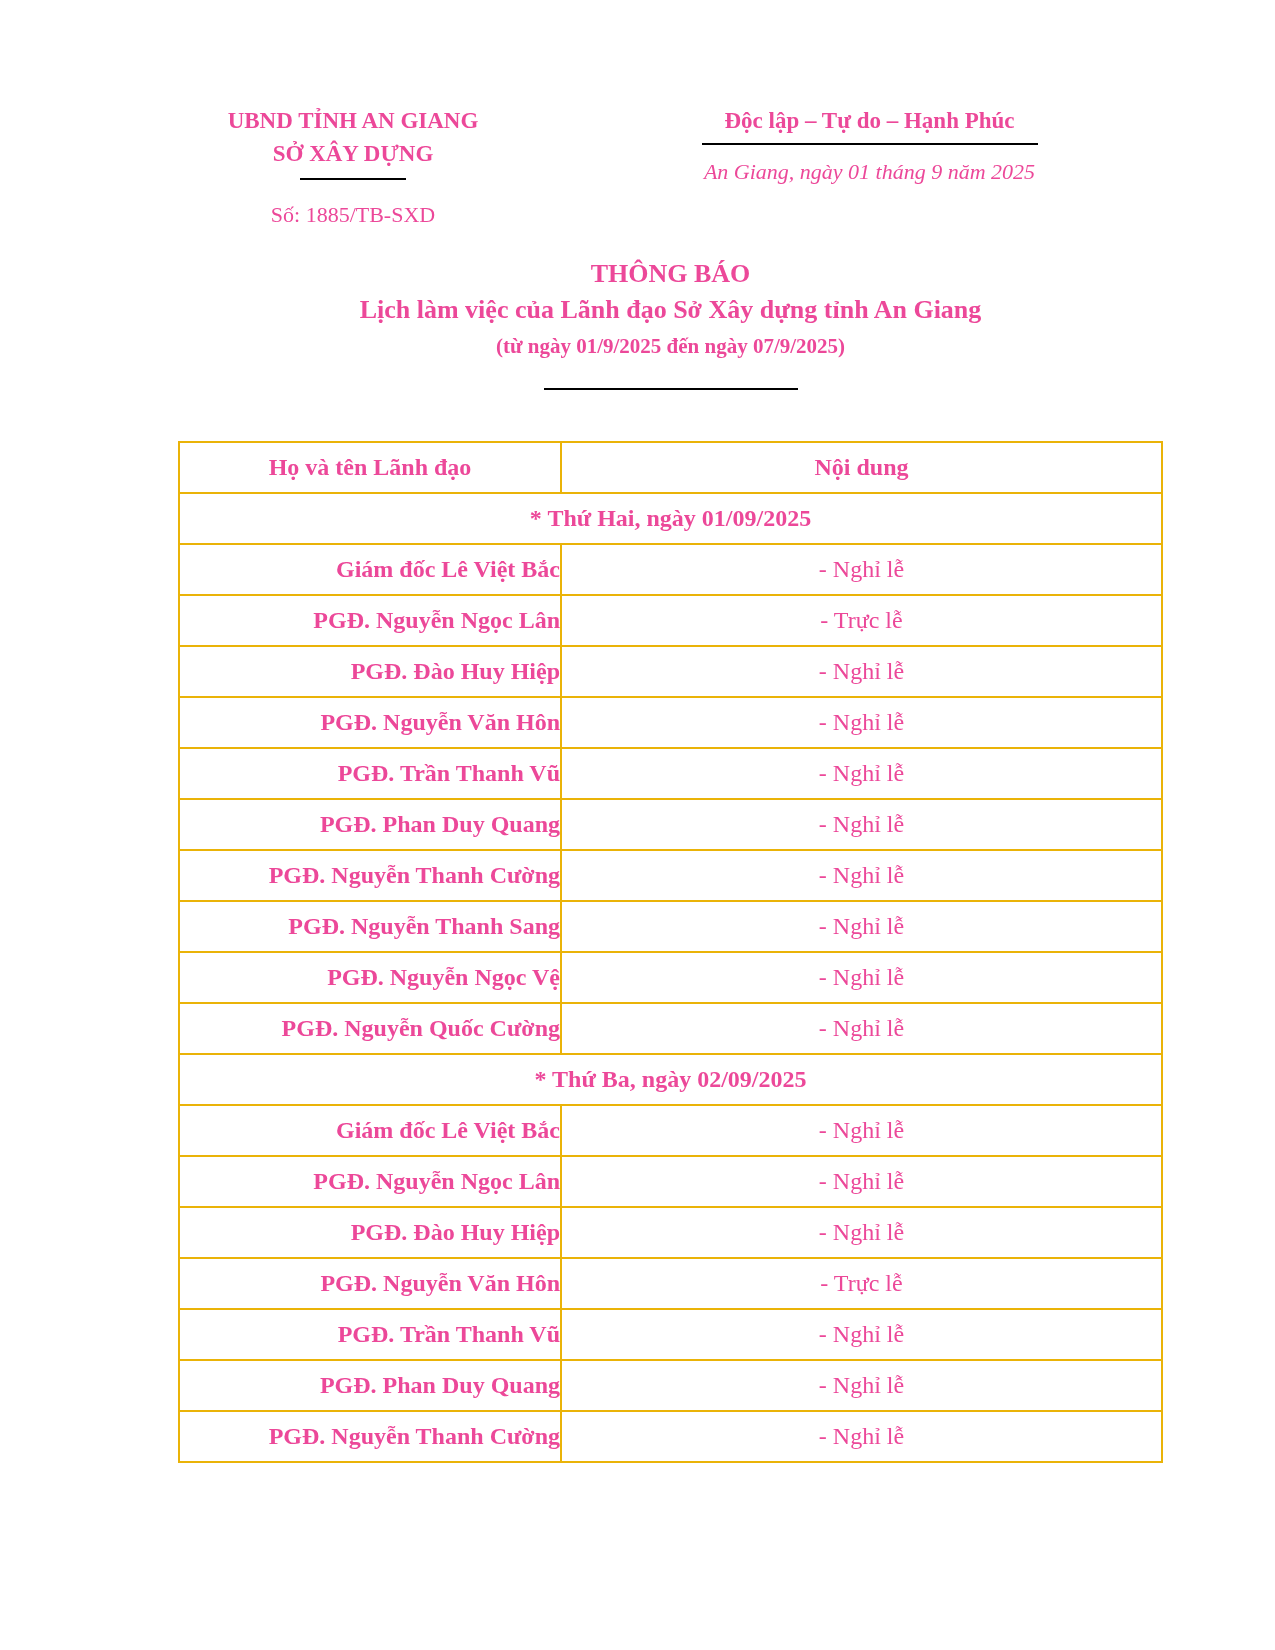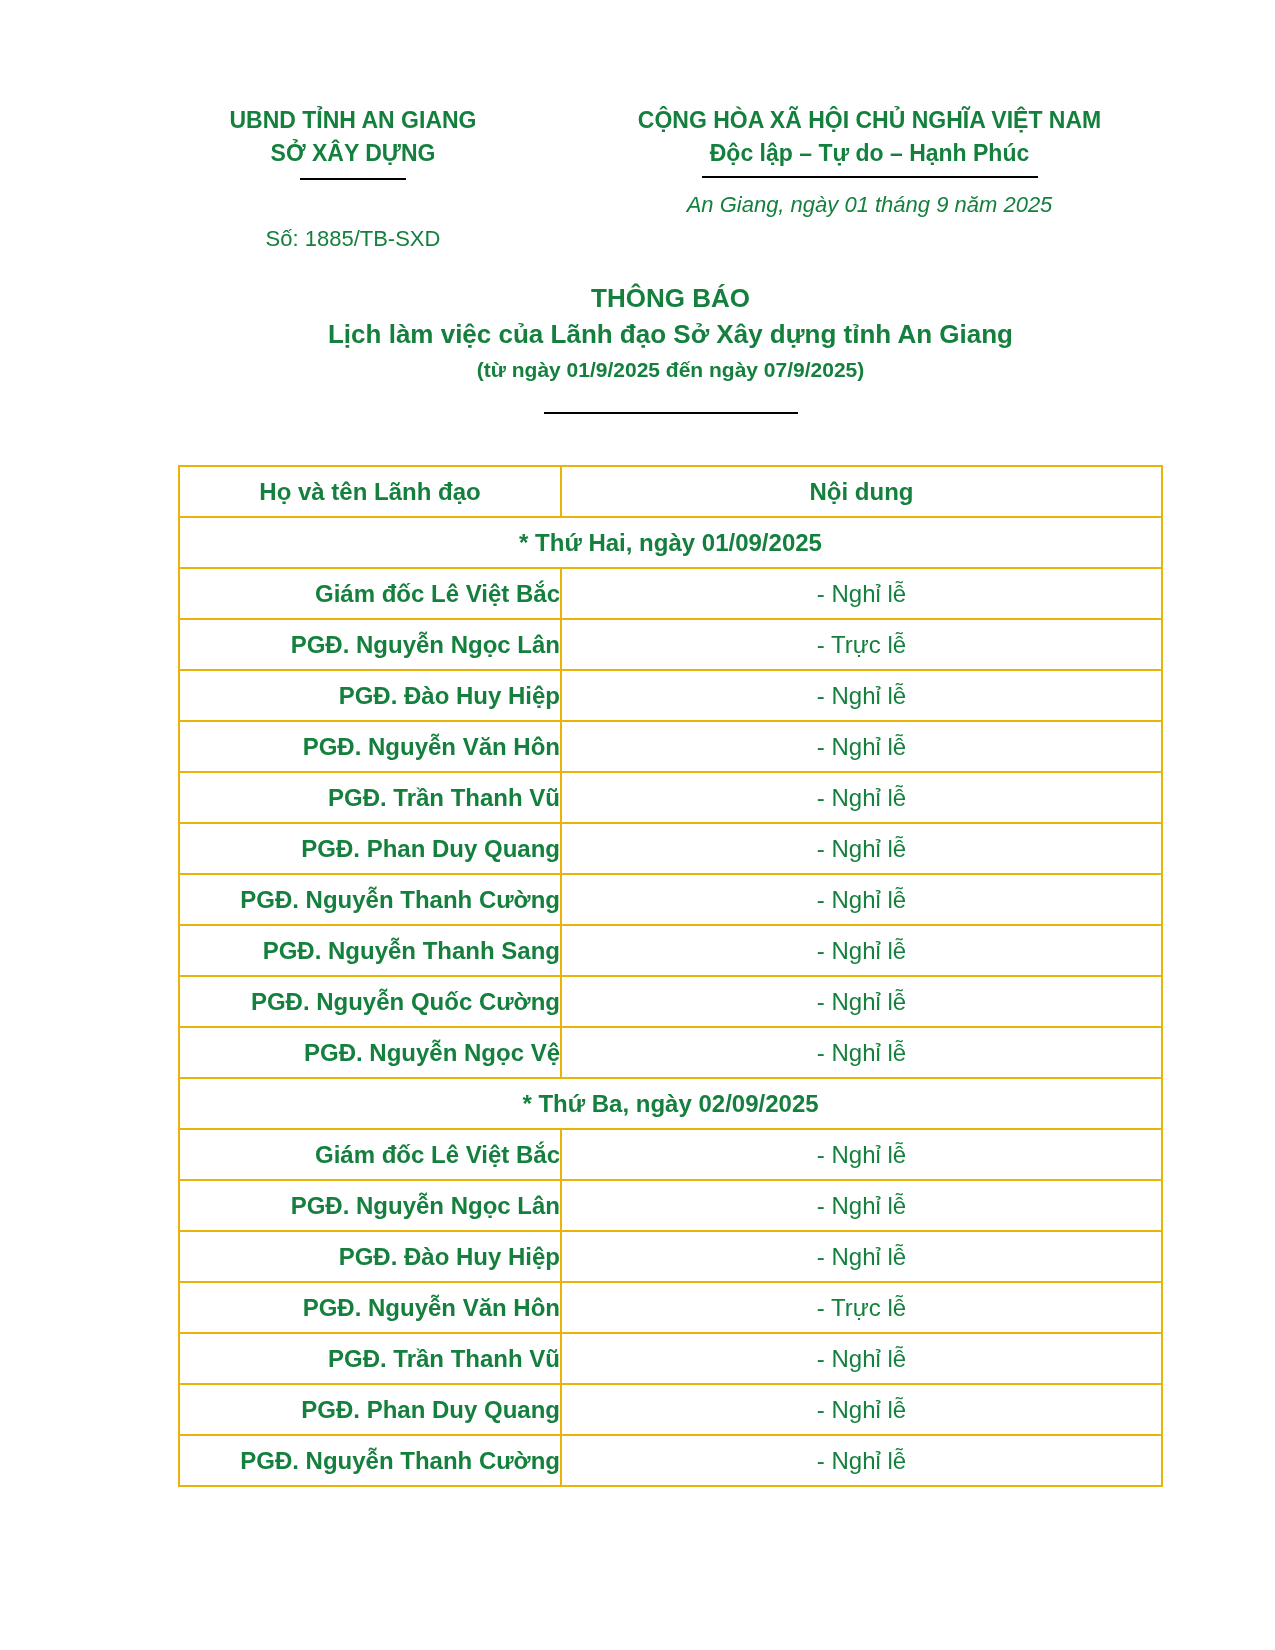--- a/index.html
+++ b/index.html
@@ -1,22 +1,22 @@
 <!DOCTYPE html>
 <html lang="vi"><head>
 <meta charset="utf-8">
 <style>
   html, body { margin: 0; padding: 0; background: #ffffff; }
   .page {
     position: relative;
     width: 1275px;
     height: 1650px;
     background: #ffffff;
-    color: #15803d;
-    font-family: Liberation Sans, sans-serif;
+    color: #ec4899;
+    font-family: Liberation Serif, serif;
     overflow: hidden;
   }
   .content {
     position: absolute;
     left: 178px;
     top: 104px;
     width: 985px;
   }
 
   
@@ -25,21 +25,21 @@
   .header-right { flex: 1; margin-left: 48px; text-align: center; }
   .org-line, .national-line { font-weight: bold; font-size: 23px; line-height: 33px; white-space: nowrap; }
   .rule-small {
     width: 106px; border-bottom: 2px solid #000;
     margin: 8px auto 0 auto; height: 0;
   }
   .rule-motto {
     width: 336px; border-bottom: 2px solid #000;
     margin: 6px auto 0 auto; height: 0;
   }
-  .doc-number { margin-top: 44px; font-size: 22px; line-height: 30px; }
+  .doc-number { margin-top: 20px; font-size: 22px; line-height: 30px; }
   .place-date { margin-top: 12px; font-size: 22px; line-height: 30px; font-style: italic; }
 
   
   .title-block { margin-top: 26px; text-align: center; }
   .title-heading    { font-size: 26px; font-weight: bold; line-height: 36px; }
   .title-subheading { font-size: 26px; font-weight: bold; line-height: 36px; }
   .title-daterange  { font-size: 21px; font-weight: bold; line-height: 36px; }
   .rule-title {
     width: 254px; border-bottom: 2px solid #000;
     margin: 24px auto 0 auto; height: 0;
@@ -72,21 +72,20 @@
   <div class="content">
 
     <div class="doc-header">
       <div class="header-left">
         <div class="org-line">UBND TỈNH AN GIANG</div>
         <div class="org-line">SỞ XÂY DỰNG</div>
         <div class="rule-small"></div>
         <div class="doc-number">Số: 1885/TB-SXD</div>
       </div>
       <div class="header-right">
-        <div class="national-line">CỘNG HÒA XÃ HỘI CHỦ NGHĨA VIỆT NAM</div>
         <div class="national-line">Độc lập – Tự do – Hạnh Phúc</div>
         <div class="rule-motto"></div>
         <div class="place-date">An Giang, ngày 01 tháng 9 năm 2025</div>
       </div>
     </div>
 
     <div class="title-block">
       <div class="title-heading">THÔNG BÁO</div>
       <div class="title-subheading">Lịch làm việc của Lãnh đạo Sở Xây dựng tỉnh An Giang</div>
       <div class="title-daterange">(từ ngày 01/9/2025 đến ngày 07/9/2025)</div>
@@ -130,25 +129,25 @@
           </tr>
           <tr>
             <td class="name-cell">PGĐ. Nguyễn Thanh Cường</td>
             <td class="content-cell">- Nghỉ lễ</td>
           </tr>
           <tr>
             <td class="name-cell">PGĐ. Nguyễn Thanh Sang</td>
             <td class="content-cell">- Nghỉ lễ</td>
           </tr>
           <tr>
-            <td class="name-cell">PGĐ. Nguyễn Quốc Cường</td>
+            <td class="name-cell">PGĐ. Nguyễn Ngọc Vệ</td>
             <td class="content-cell">- Nghỉ lễ</td>
           </tr>
           <tr>
-            <td class="name-cell">PGĐ. Nguyễn Ngọc Vệ</td>
+            <td class="name-cell">PGĐ. Nguyễn Quốc Cường</td>
             <td class="content-cell">- Nghỉ lễ</td>
           </tr>
           <tr>
             <td colspan="2" class="section-cell">* Thứ Ba, ngày 02/09/2025</td>
           </tr>
           <tr>
             <td class="name-cell">Giám đốc Lê Việt Bắc</td>
             <td class="content-cell">- Nghỉ lễ</td>
           </tr>
           <tr>

